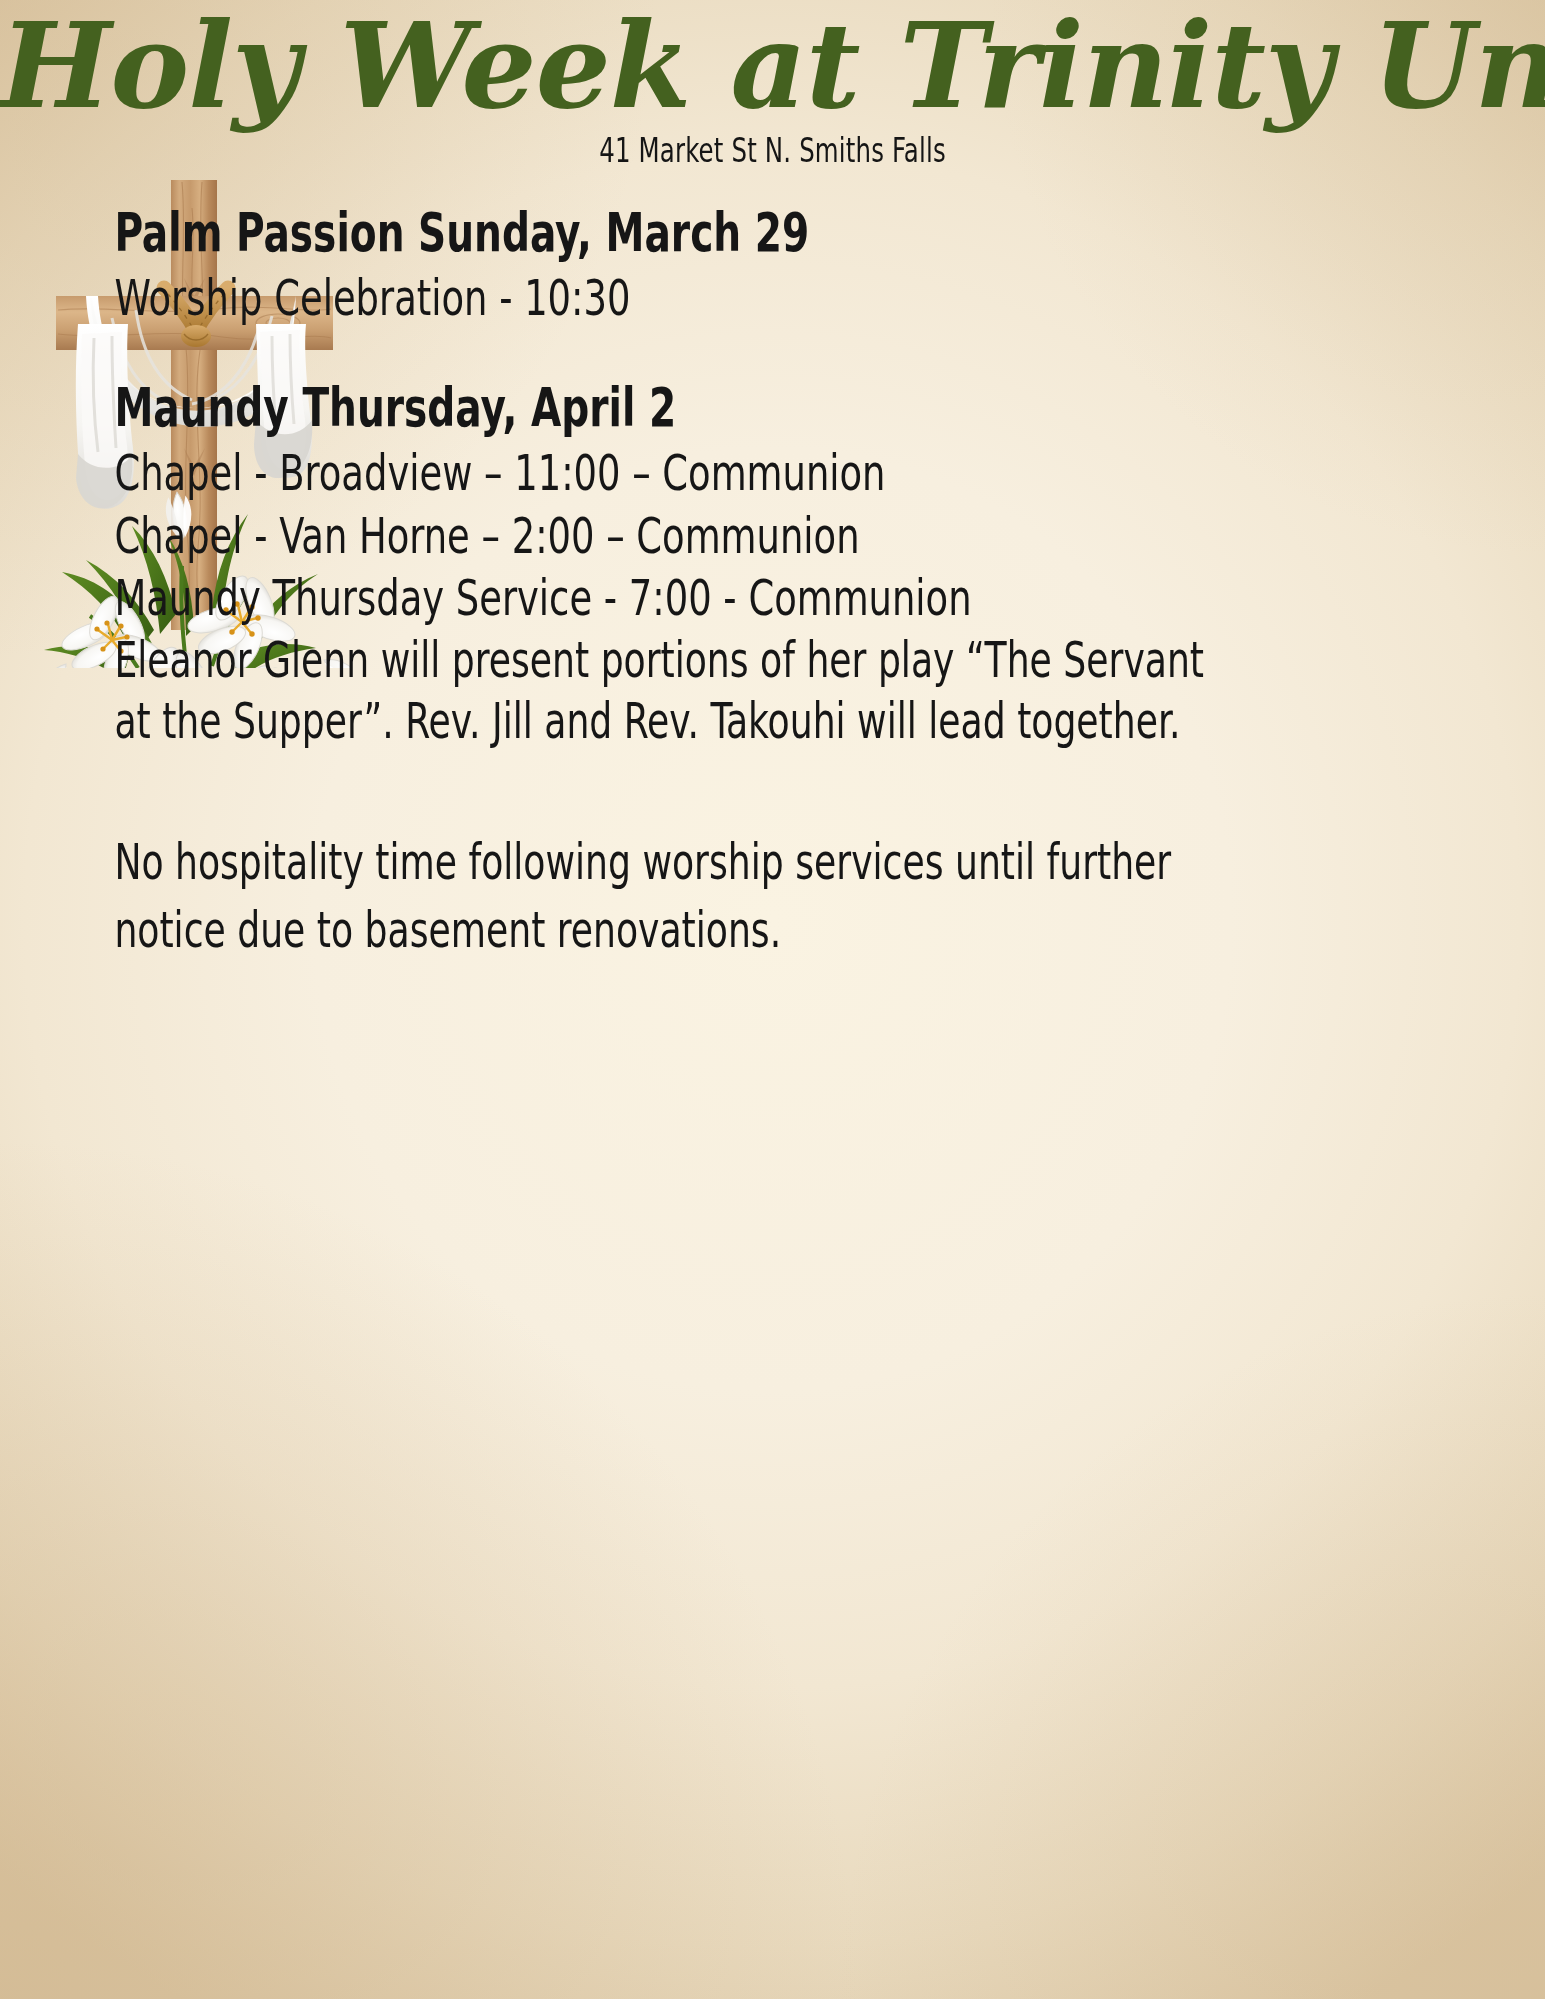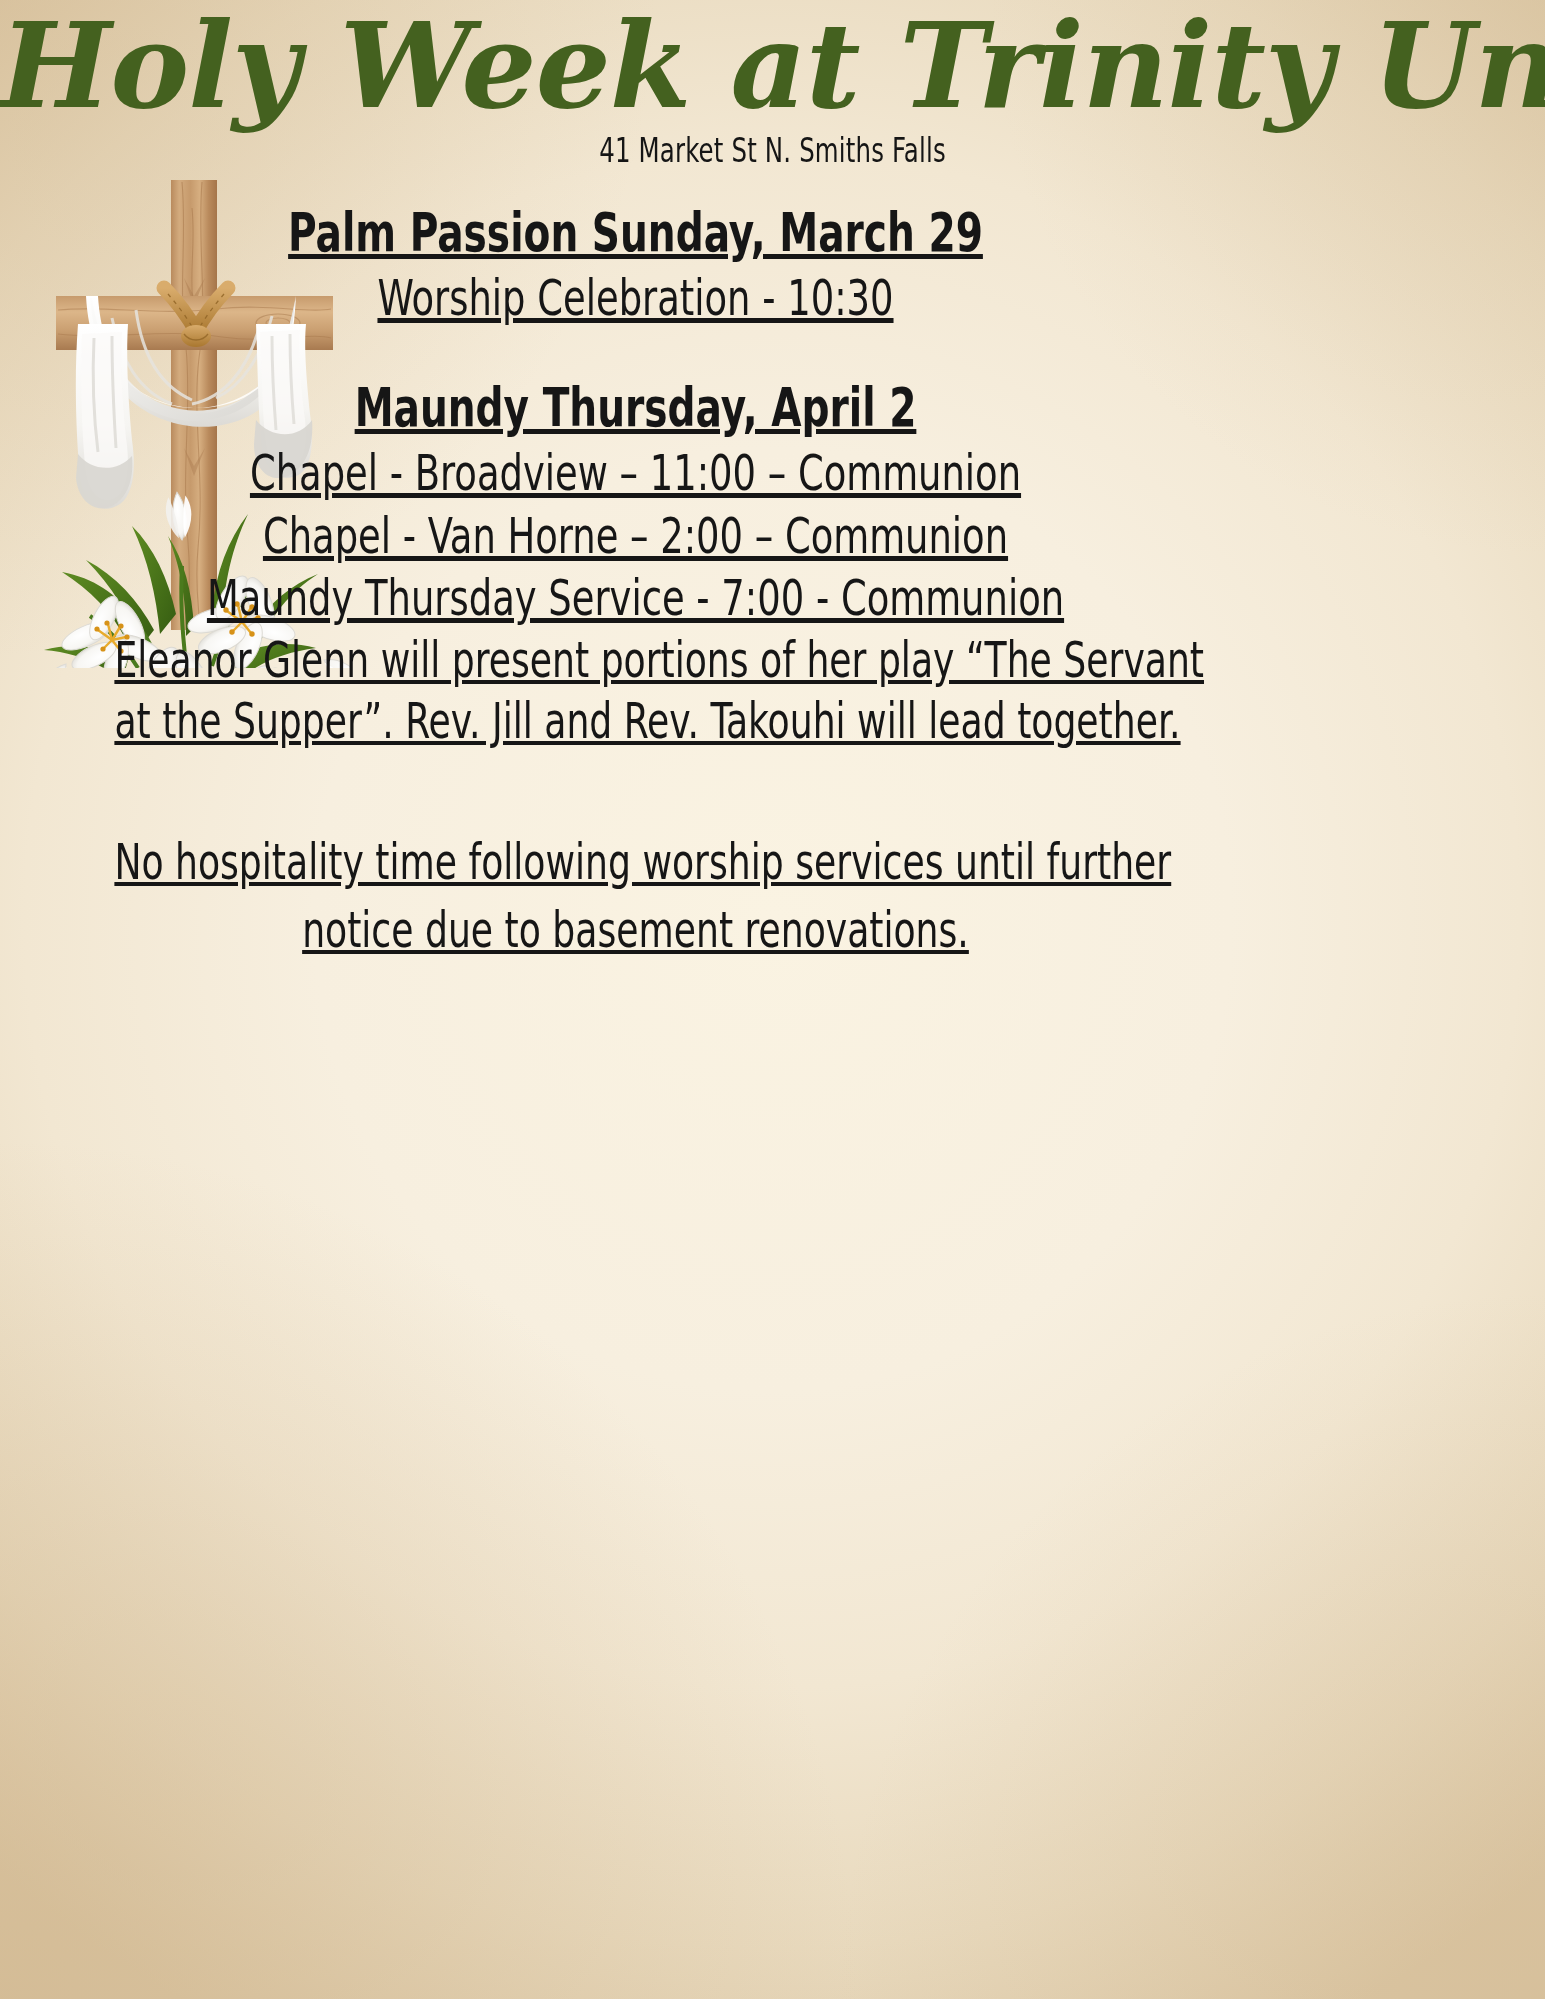--- a/index.html
+++ b/index.html
@@ -79,24 +79,23 @@
   }
   #art svg { display: block; width: 100%; height: 100%; }
 
   
   #schedule {
     position: absolute;
     left: 0;
     top: 200px;
     width: 1271px;
     z-index: 5;
-    text-align: center;
+    text-align: left;
     color: #161616;
     font-family: "DejaVu Sans Condensed", "Liberation Sans Narrow", "Liberation Sans", sans-serif;
-    text-decoration: underline;
   }
   .event { margin-bottom: 46px; }
   .event:last-child { margin-bottom: 0; }
 
   .ev-head {
     font-size: 53px;
     font-weight: 700;
     line-height: 1.26;
     letter-spacing: 0px;
     transform: scaleX(0.82);

